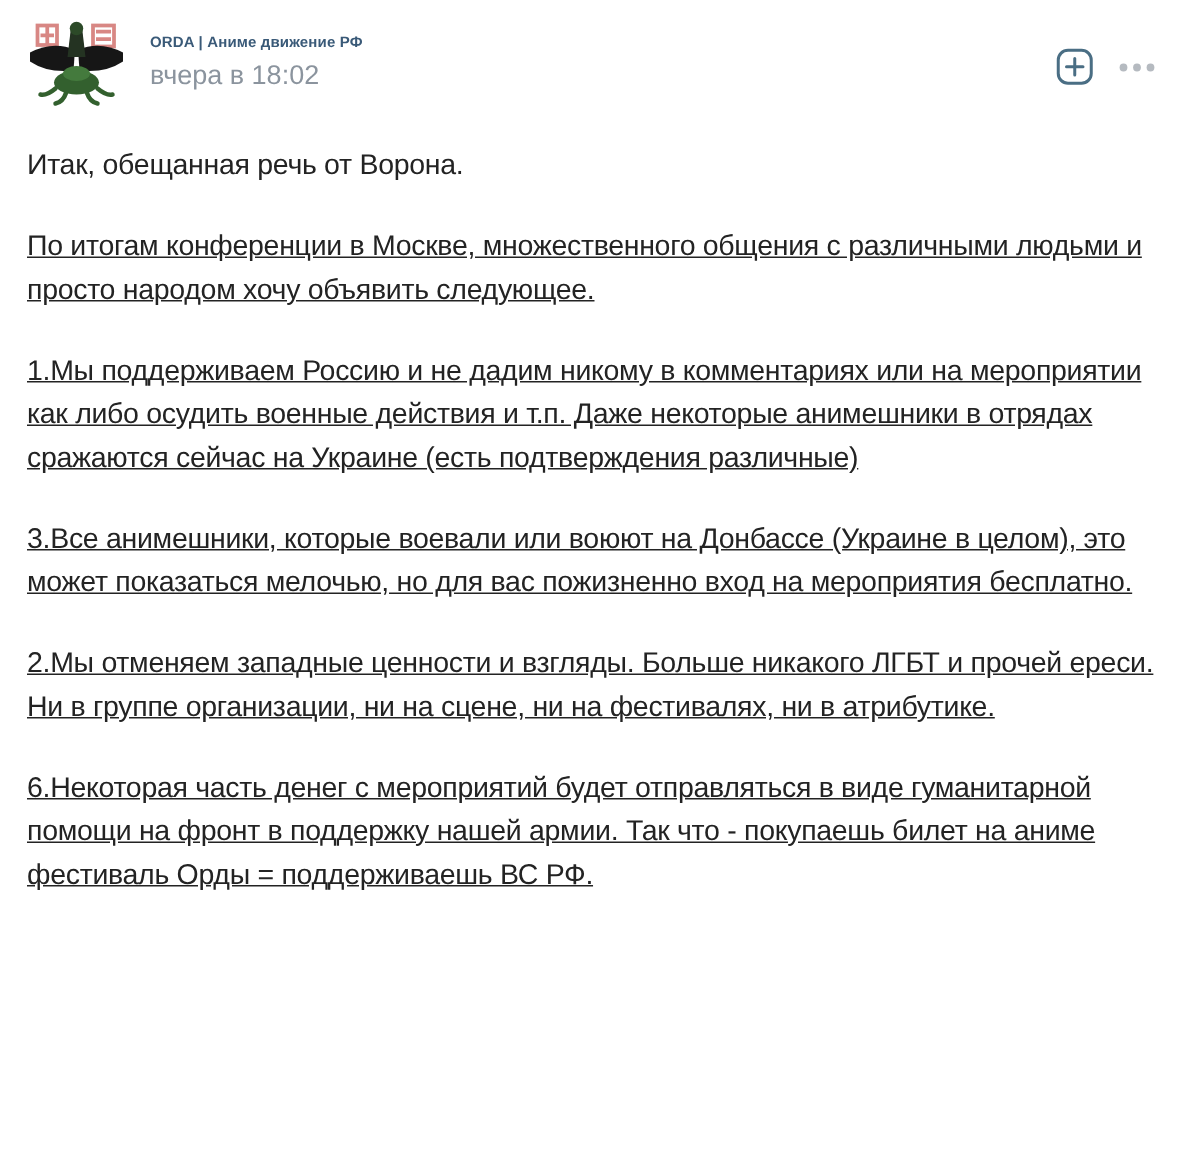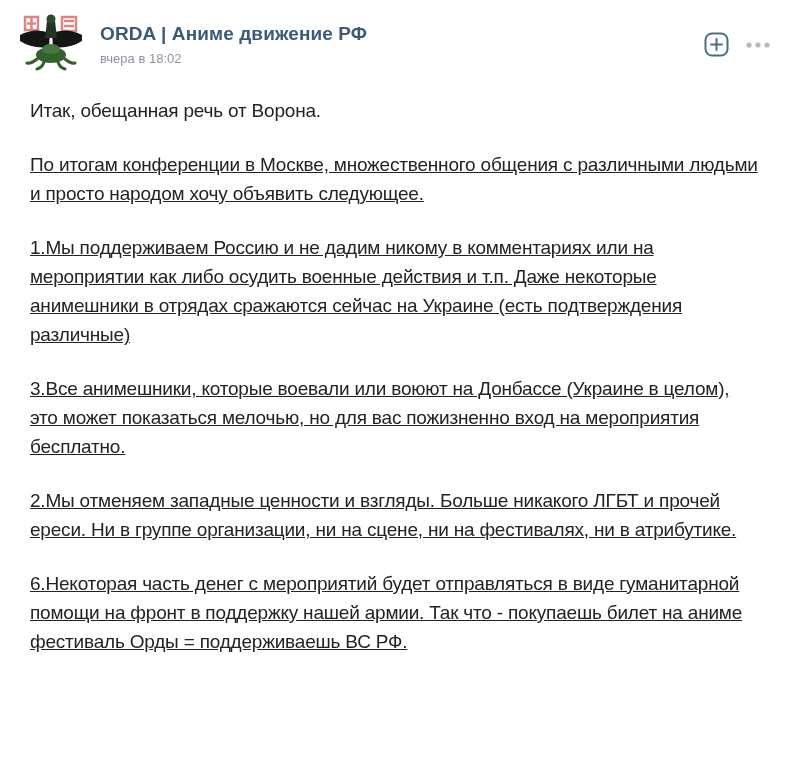--- a/index.html
+++ b/index.html
@@ -21,29 +21,29 @@
   }
   .avatar {
     width: 66px; height: 66px;
     flex: 0 0 66px;
     margin-right: 16px;
     overflow: hidden;
   }
   .avatar svg { display: block; }
   .header-info { padding-top: 15px; }
   .group-name {
-    font-size: 19px;
+    font-size: 10px;
     font-weight: bold;
     color: #3a5a78;
     letter-spacing: 0.1px;
     cursor: pointer;
   }
   .post-time {
     margin-top: 6px;
-    font-size: 13px;
+    font-size: 18px;
     color: #8b949e;
   }
   .header-actions {
     position: absolute;
     top: 32px; right: 20px;
     display: flex;
     align-items: center;
     gap: 16px;
   }
   .icon-btn { cursor: pointer; display: inline-flex; align-items: center; }
@@ -51,21 +51,21 @@
   
   .post-text {
     margin: 22px 18px 0 18px;
     width: 755px;
     font-size: 19px;
     line-height: 29px;
     color: #232323;
     letter-spacing: -0.2px;
   }
   .post-text p {
-    margin: 12px;
+    margin: 0;
     white-space: pre-line;
   }
   .post-text p + p { margin-top: 25px; text-decoration: underline; }
 </style>
 </head>
 <body>
 
 <div class="post">
 
   <div class="post-header">

